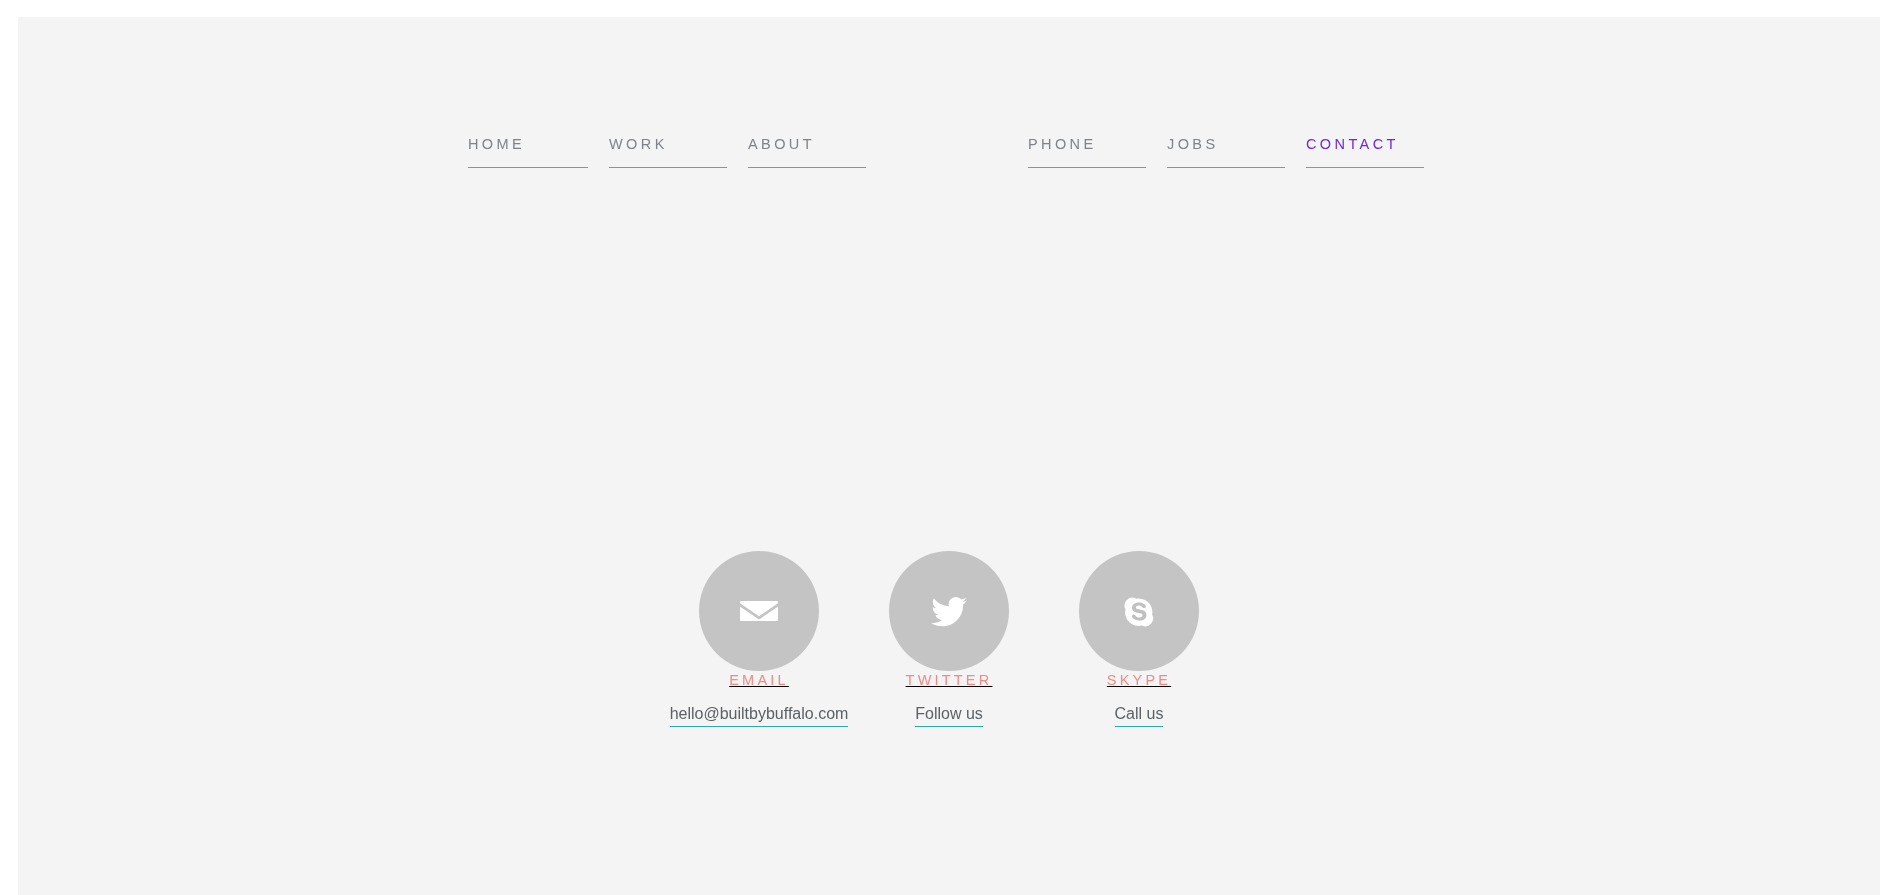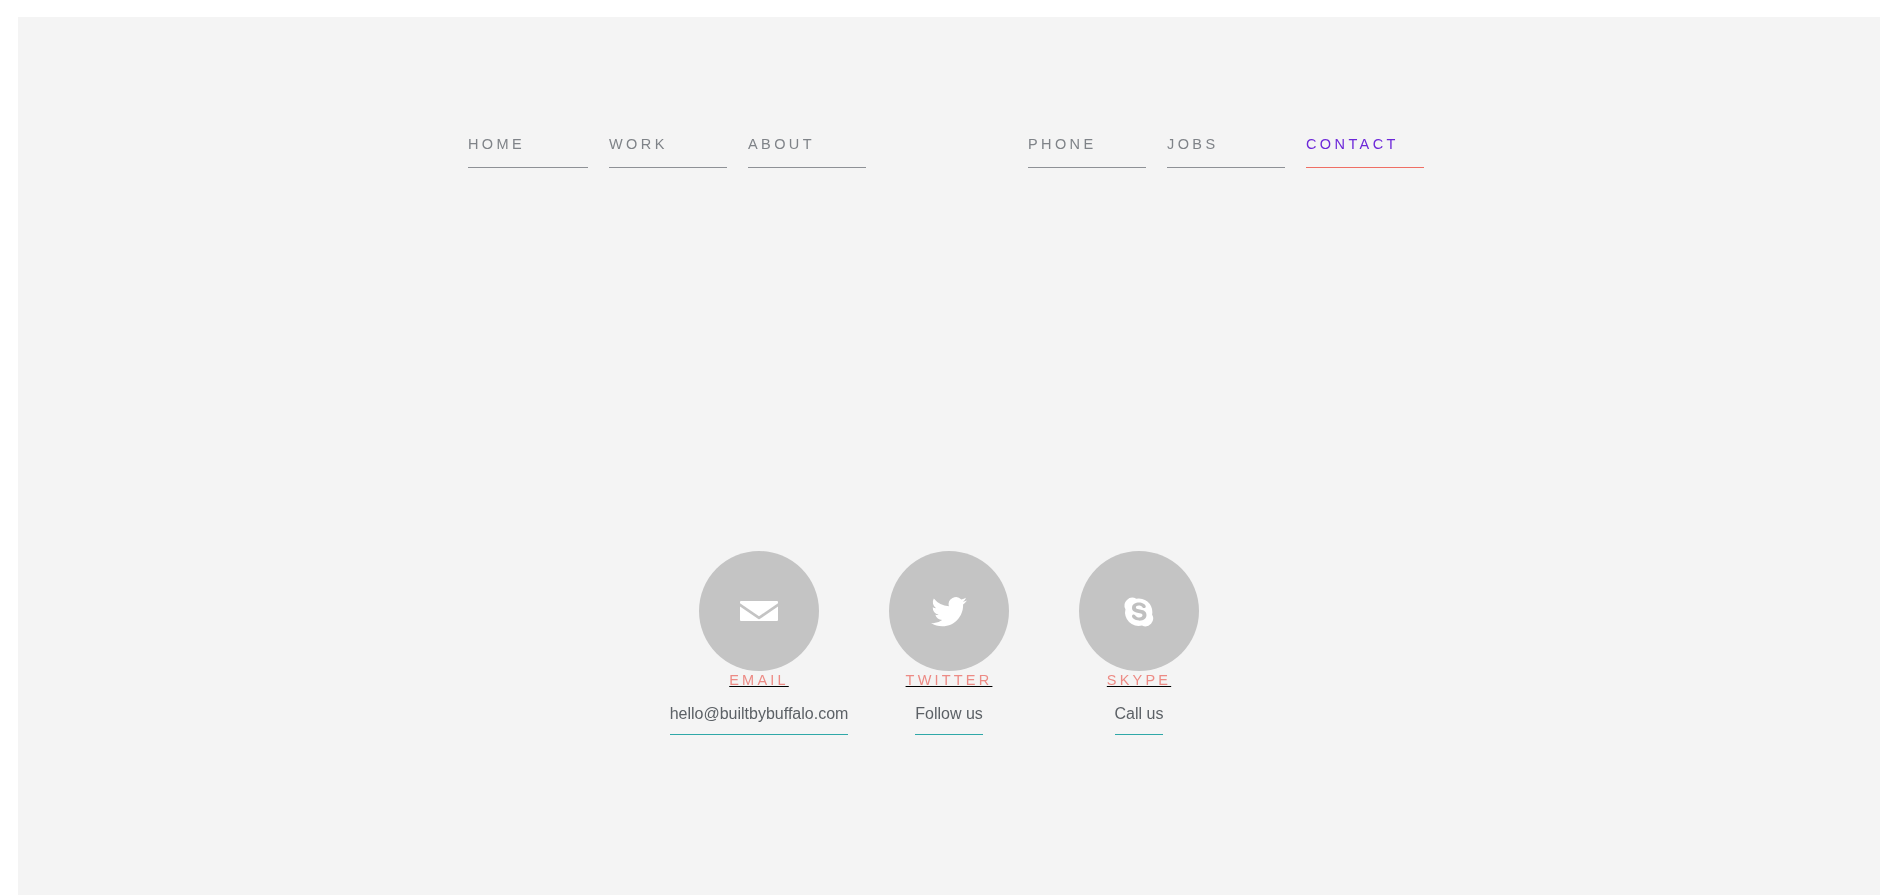--- a/index.html
+++ b/index.html
@@ -158,21 +158,21 @@
     line-height:18px;
     white-space:nowrap;
   }
   .card-action {
     margin-top:15px;
     font-size:16px;
     color:#5c6166;
     line-height:20px;
     display:inline-block;
     border-bottom:1px solid #2fa8a8;
-    padding-bottom:10px;
+    padding-bottom:2px;
     white-space:nowrap;
   }
   .card-action.plain {
     border-bottom:none;
     color:#54585d;
   }
 </style>
 </head>
 <body>
 

